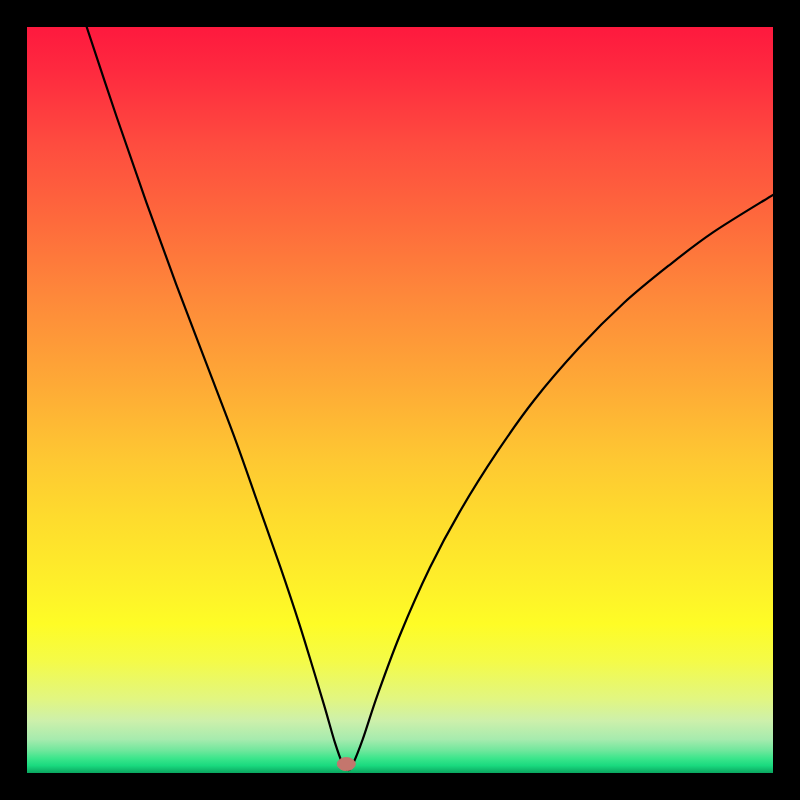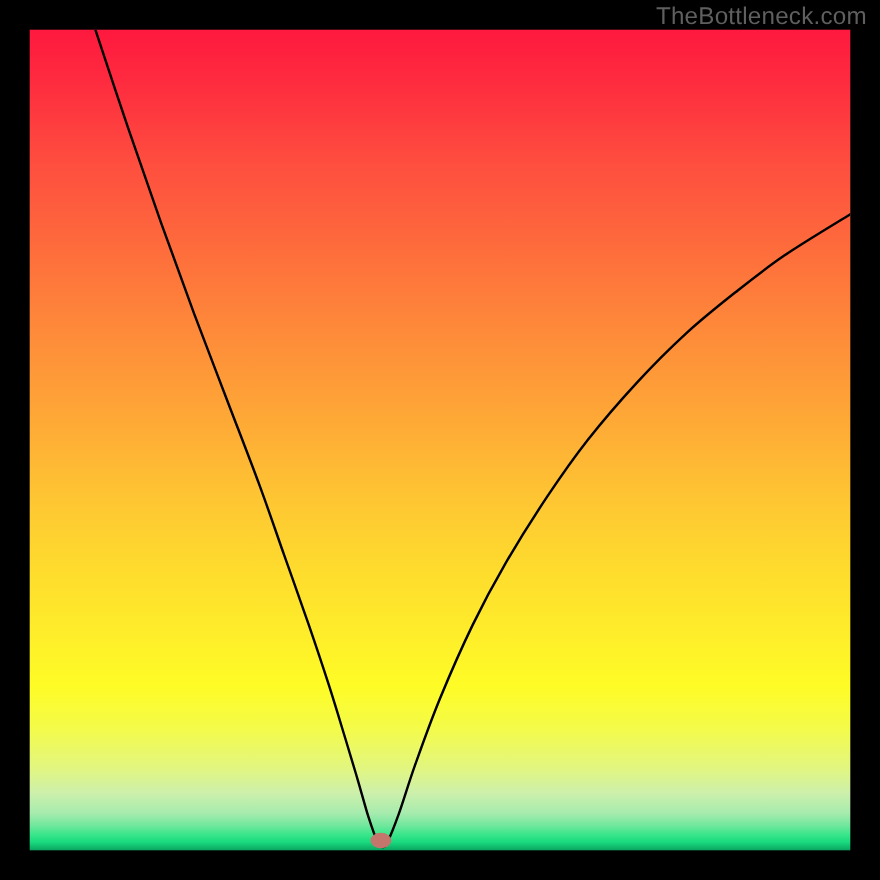--- a/index.html
+++ b/index.html
@@ -72,21 +72,20 @@
   }
   .marker {
     fill: #c4766d;
     stroke: #c4766d;
   }
 </style>
 </head>
 <body>
 <div class="frame">
 
-  <div class="watermark">TheBottleneck.com</div>
 
   <div class="plot-area">
     <svg class="plot-svg" viewBox="0 0 746 746" preserveAspectRatio="none">
       <path id="curve-path" class="curve" d="M 59.68 0 C 64.65333333333334 14.919999999999996, 79.57333333333332 60.30166666666666, 89.52 89.51999999999998 C 99.46666666666667 118.7383333333333, 109.41333333333333 147.33499999999995, 119.36 175.30999999999995 C 129.30666666666667 203.28499999999994, 139.25333333333336 230.63833333333332, 149.20000000000002 257.37 C 159.14666666666668 284.1016666666667, 169.09333333333333 309.59, 179.04 335.7 C 188.98666666666665 361.81, 200.17666666666668 390.40666666666664, 208.88000000000002 414.03 C 217.58333333333337 437.6533333333333, 223.79999999999998 456.30333333333334, 231.26 477.44 C 238.72 498.57666666666665, 246.80166666666668 520.9566666666667, 253.64000000000001 540.85 C 260.47833333333335 560.7433333333333, 266.69500000000005 579.3933333333333, 272.29 596.8 C 277.885 614.2066666666666, 282.8583333333333 630.9916666666666, 287.21 645.29 C 291.56166666666667 659.5883333333334, 294.9186666666667 670.7783333333334, 298.40000000000003 682.59 C 301.8813333333334 694.4016666666666, 305.114 706.835, 308.09799999999996 716.16 C 311.08199999999994 725.4849999999999, 314.1903333333333 734.064, 316.304 738.54 C 318.41766666666666 743.016, 319.28799999999995 743.016, 320.78 743.016 C 322.272 743.016, 322.7693333333333 743.6376666666666, 325.256 738.54 C 327.74266666666665 733.4423333333333, 331.47266666666667 724.2416666666666, 335.7 712.43 C 339.9273333333333 700.6183333333333, 344.4033333333333 685.0766666666666, 350.62 667.67 C 356.8366666666667 650.2633333333333, 364.2966666666667 629.1266666666667, 373 607.99 C 381.7033333333333 586.8533333333334, 392.8933333333334 561.365, 402.84000000000003 540.85 C 412.7866666666667 520.335, 421.48999999999995 504.1716666666667, 432.67999999999995 484.90000000000003 C 443.86999999999995 465.6283333333334, 457.5466666666667 443.87, 469.98 425.22 C 482.41333333333336 406.57000000000005, 493.60333333333335 390.40666666666664, 507.28000000000003 373 C 520.9566666666667 355.59333333333336, 537.12 336.9433333333334, 552.04 320.78000000000003 C 566.9599999999999 304.6166666666667, 581.8800000000001 289.69666666666666, 596.8000000000001 276.02 C 611.72 262.3433333333333, 626.64 250.53166666666664, 641.56 238.71999999999997 C 656.4799999999999 226.9083333333333, 668.9133333333334 216.96166666666664, 686.32 205.14999999999998 C 703.7266666666667 193.3383333333333, 736.0533333333333 174.0666666666667, 746 167.85000000000002"></path>
       <ellipse id="marker-ellipse" class="marker" cx="319.288" cy="737.048" rx="9" ry="6.5"></ellipse>
     </svg>
   </div>
 
 </div>
 

